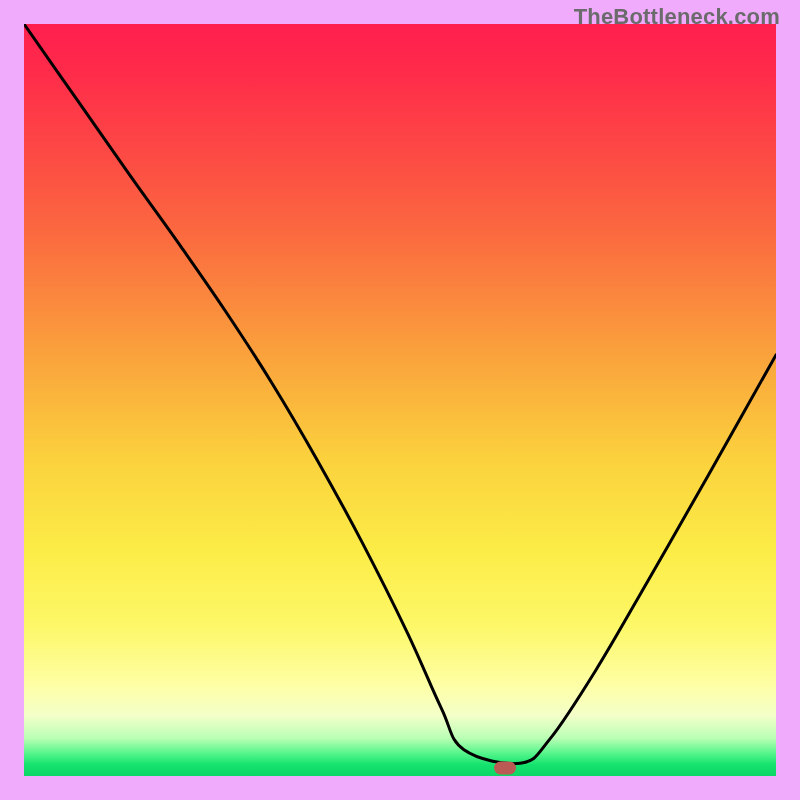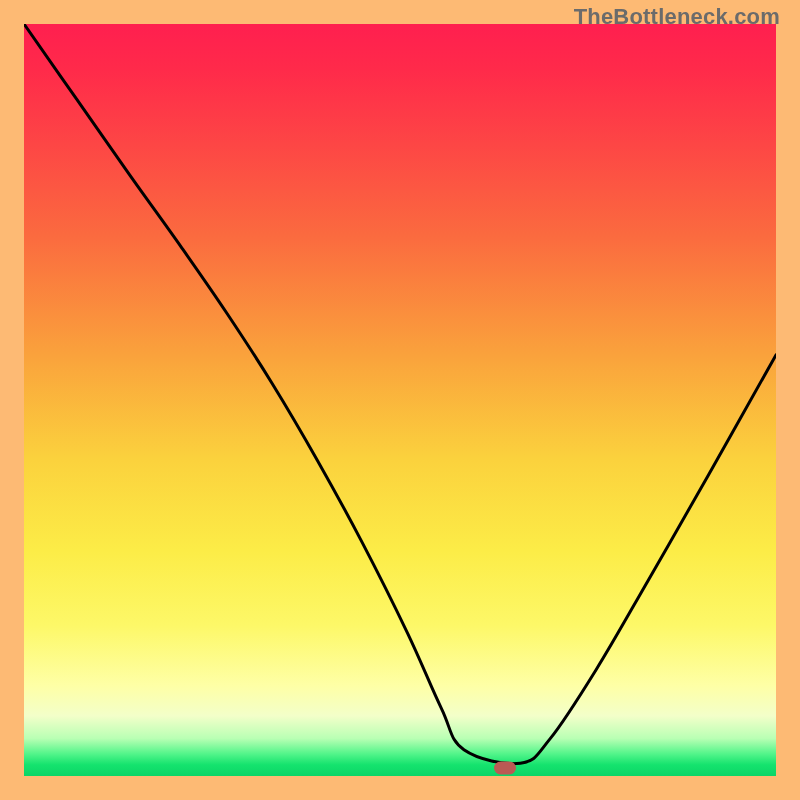--- a/index.html
+++ b/index.html
@@ -8,21 +8,21 @@
     width: 800px;
     height: 800px;
     background: #000000;
     overflow: hidden;
     font-family: Arial, Helvetica, sans-serif;
   }
   .frame {
     position: relative;
     width: 800px;
     height: 800px;
-    background: #fdba74;
+    background: #f0abfc;
   }
   .watermark {
     position: absolute;
     top: 4px;
     right: 20px;
     color: #6b6b6b;
     font-size: 22px;
     font-weight: 600;
     letter-spacing: 0.2px;
     z-index: 5;

